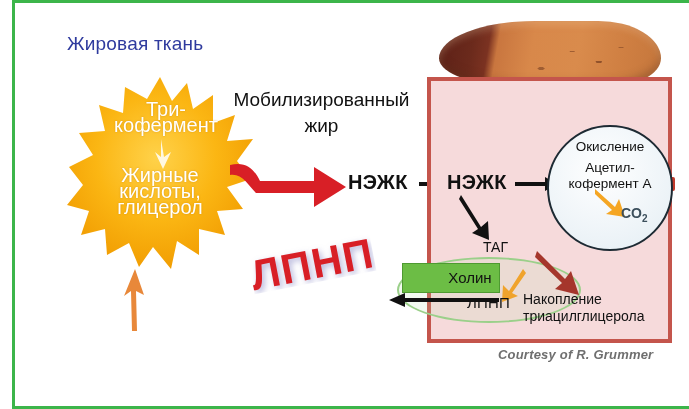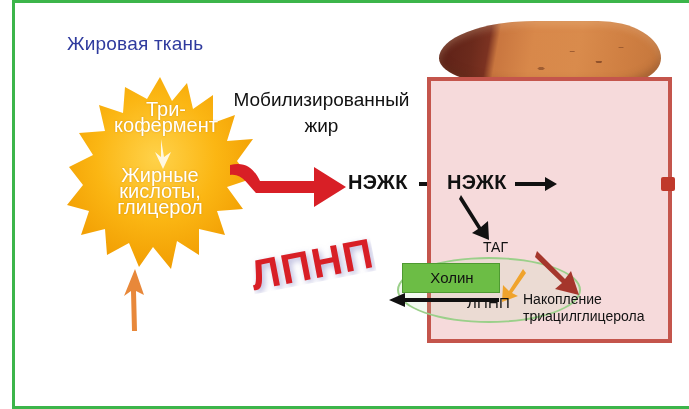--- a/index.html
+++ b/index.html
@@ -267,21 +267,21 @@
     left: -29px;
     top: 182px;
     width: 98px;
     height: 30px;
     background: #6cbd45;
     border: 1px solid #4e9a31;
     box-sizing: border-box;
   }
   #choline-label {
     position: absolute;
-    left: 0;
+    left: 18px;
     top: 5px;
     width: 98px;
     text-align: center;
     font-size: 15px;
     color: #111111;
   }
   #choline-arrow {
     position: absolute;
     left: 70px;
     top: 188px;
@@ -405,20 +405,31 @@
     <svg id="nefa-to-circle-arrow" viewBox="0 0 42 14">
       <path d="M0 5 L30 5 L30 0 L42 7 L30 14 L30 9 L0 9 Z" fill="#111111"></path>
     </svg>
 
     <svg id="nefa-to-tag-arrow" viewBox="0 0 36 48">
       <path d="M2 2 L22 34 L29 28 L30 47 L13 40 L19 36 L0 6 Z" fill="#111111"></path>
     </svg>
 
     <div id="tag-label">ТАГ</div>
 
+    <div id="oxidation-circle">
+      <div id="oxidation-label">Окисление</div>
+      <div id="acetyl-label">
+        <div>Ацетил-</div>
+        <div>кофермент А</div>
+      </div>
+      <svg id="co2-arrow" viewBox="0 0 34 30">
+        <path d="M0 0 L20 18 L24 10 L30 28 L11 25 L17 21 L0 5 Z" fill="#f5a623"></path>
+      </svg>
+      <div id="co2-label"><span>CO</span><sub>2</sub></div>
+    </div>
 
     <div id="vldl-oval"></div>
     <div id="choline-box">
       <div id="choline-label">Холин</div>
     </div>
     <svg id="choline-arrow" viewBox="0 0 26 34">
       <path d="M22 0 L8 22 L2 16 L1 33 L17 27 L11 24 L25 4 Z" fill="#f0a32c"></path>
     </svg>
     <svg id="ldl-out-arrow" viewBox="0 0 110 14">
       <path d="M110 5 L16 5 L16 0 L0 7 L16 14 L16 9 L110 9 Z" fill="#111111"></path>
@@ -427,14 +438,15 @@
 
     <svg id="accum-arrow" viewBox="0 0 48 48">
       <path d="M2 2 L30 30 L36 22 L44 46 L20 40 L27 34 L0 8 Z" fill="#a5362c"></path>
     </svg>
     <div id="accum-label">
       <div>Накопление</div>
       <div>триацилглицерола</div>
     </div>
   </div>
 
+  <div id="courtesy">Courtesy of R. Grummer</div>
 
 </div>
 
 </body></html>

